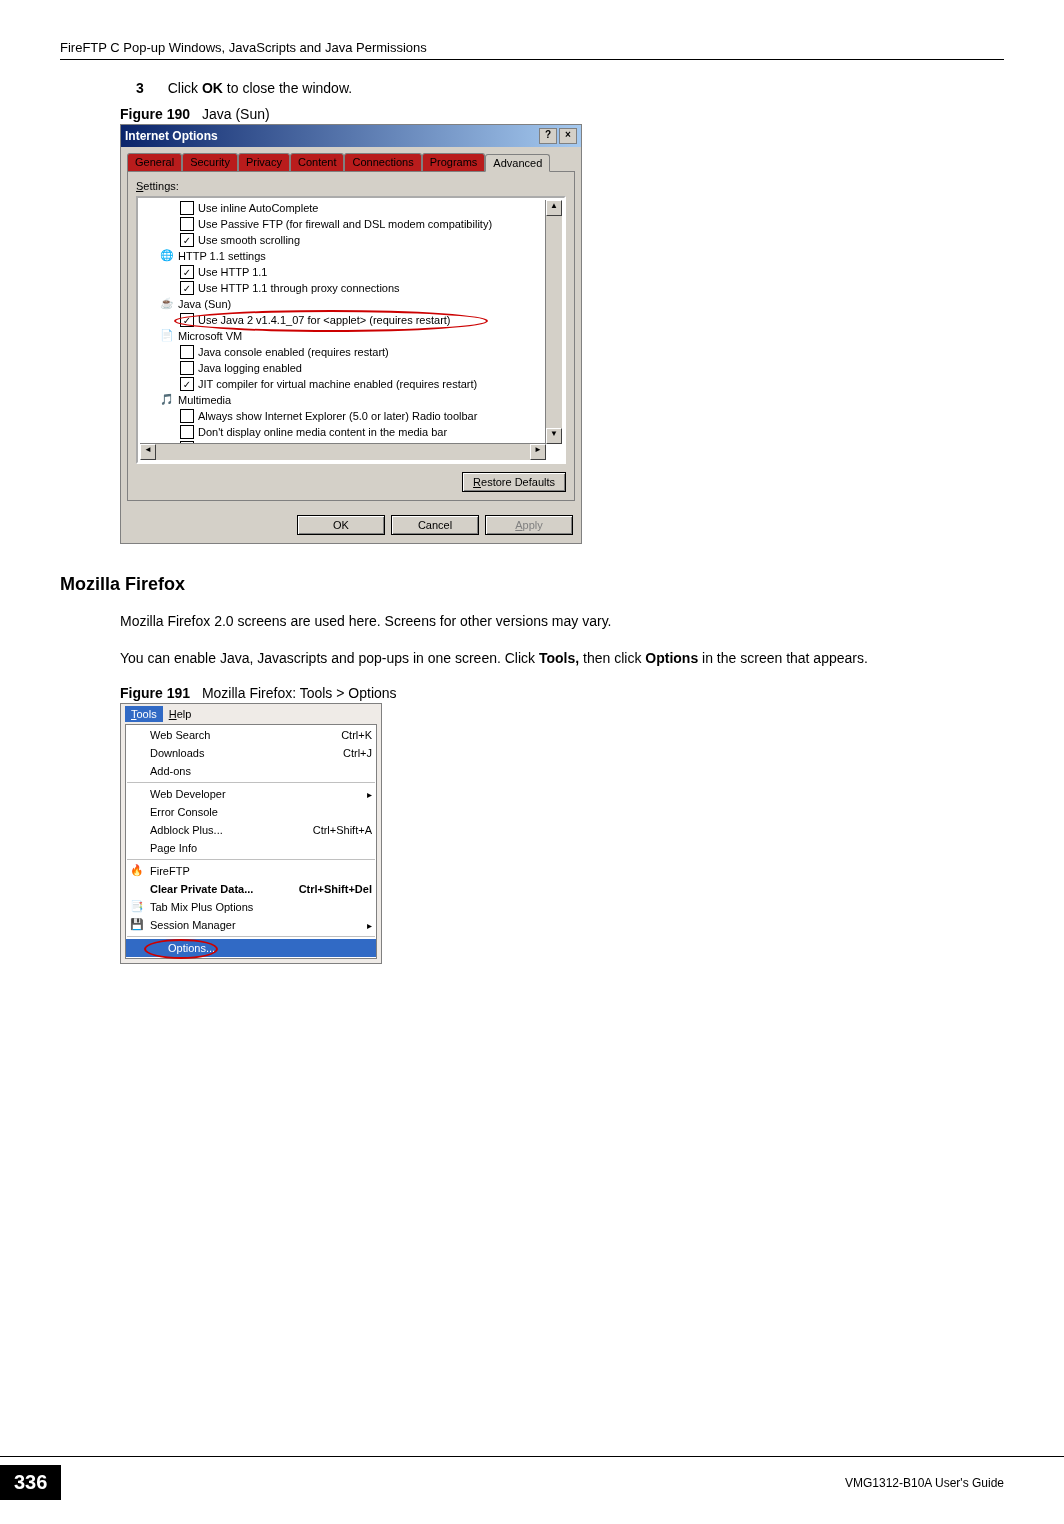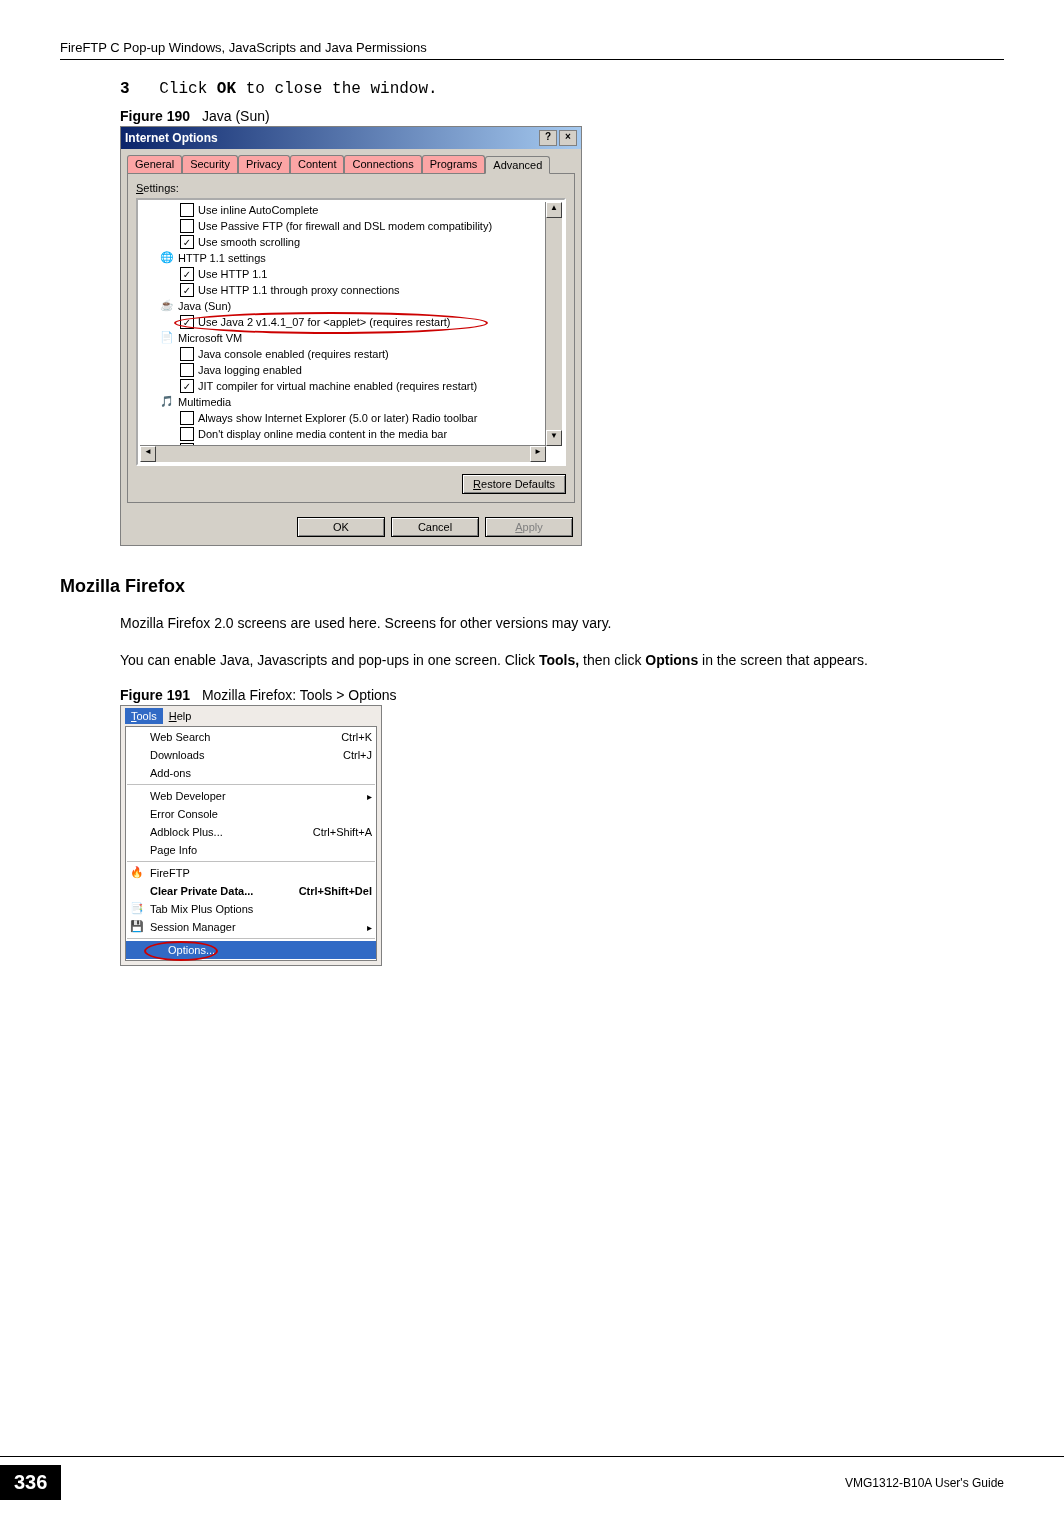--- a/index.html
+++ b/index.html
@@ -14,24 +14,23 @@
     position: relative;
     min-height: 1460px;
   }
   .header-line {
     border-bottom: 1px solid #000;
     padding-bottom: 4px;
     margin-bottom: 20px;
     font-size: 13px;
   }
   .step-line {
-    margin-left: 60px;
-    font-size: 16px;
+    margin-left: 76px;
+    font-size: 14px;
     margin-bottom: 10px;
-    font-family: Liberation Mono, monospace;
   }
   .step-num {
     font-weight: bold;
     margin-right: 20px;
   }
   .bold { font-weight: bold; }
   .figure-caption {
     margin-left: 60px;
     font-size: 14px;
     margin-bottom: 2px;
@@ -68,21 +67,21 @@
   .tabrow {
     display: flex;
     padding: 6px 6px 0 6px;
     gap: 0;
     font-size: 11px;
   }
   .tab {
     padding: 2px 7px;
     border: 1px solid #808080;
     border-bottom: none;
-    background: #fca5a5;
+    background: #b91c1c;
     border-radius: 3px 3px 0 0;
   }
   .tab.active {
     background: #d4d0c8;
     position: relative;
     top: 1px;
     z-index: 2;
     border-bottom: 1px solid #d4d0c8;
   }
   .tabpanel {

